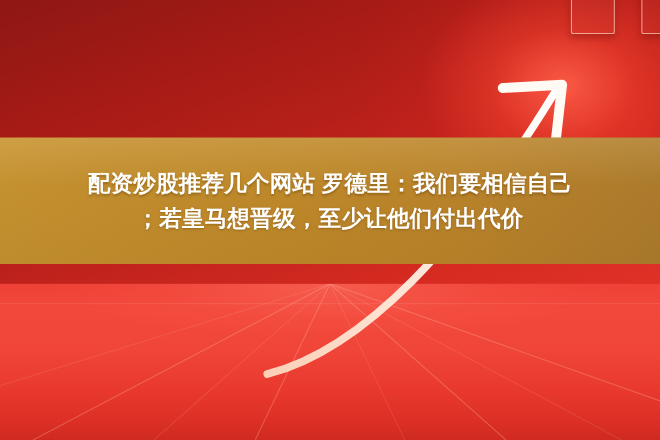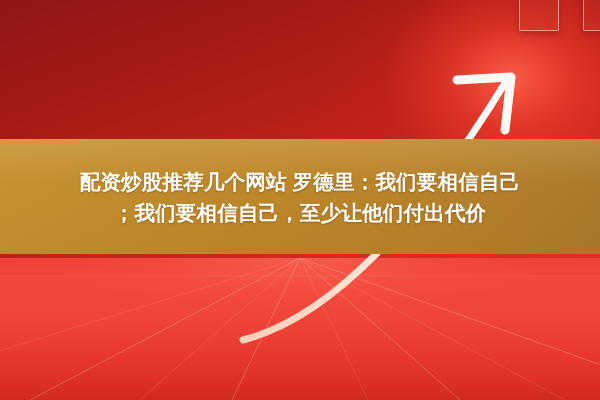--- a/index.html
+++ b/index.html
@@ -77,21 +77,21 @@
     box-shadow: 0 3px 7px rgba(90,10,8,0.30);
     box-sizing: border-box;
   }
 
   
   .arrow { position: absolute; left: 0; top: 0; width: 600px; height: 400px; }
 
   
   .band {
     position: absolute;
-    left: 0; top: 139px;
+    left: 0; top: 125px;
     width: 600px;
     height: 115px;
     background: linear-gradient(90deg,
        #c4912f 0%,
        #c08c2c 20%,
        #bd8729 46%,
        #b8822a 72%,
        #ab7a2b 100%);
     display: flex;
     align-items: center;
@@ -156,17 +156,17 @@
       </linearGradient>
     </defs>
     <path d="M 243 340 C 330 318, 420 222, 505 83" fill="none" stroke="url(#agrad)" stroke-width="7" stroke-linecap="round"></path>
     <path d="M 457 80 L 511 77 L 505 130" fill="none" stroke="#fffaf3" stroke-width="9" stroke-linecap="round" stroke-linejoin="round"></path>
   </svg>
 
   <div class="band">
     <div class="band-sheen"></div>
     <div class="caption">
       <span>配资炒股推荐几个网站 罗德里：我们要相信自己</span><br>
-      <span>；我们要相信自己，至少让他们付出代价</span>
+      <span>；若皇马想晋级，至少让他们付出代价</span>
     </div>
   </div>
 
 </div>
 
 </body></html>

